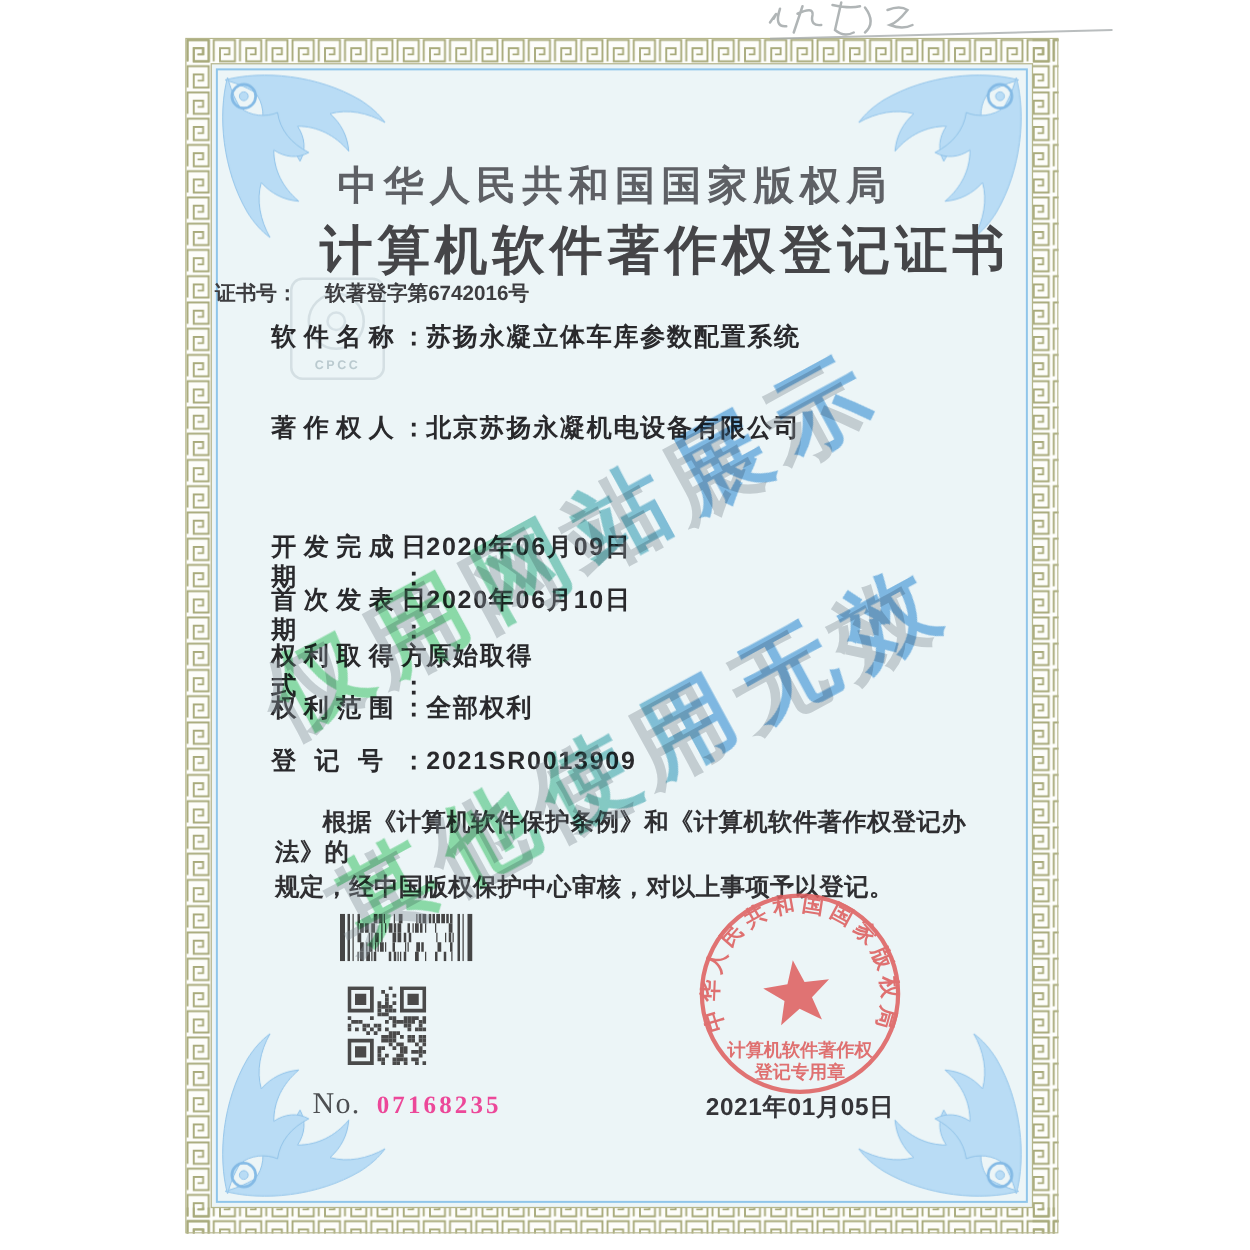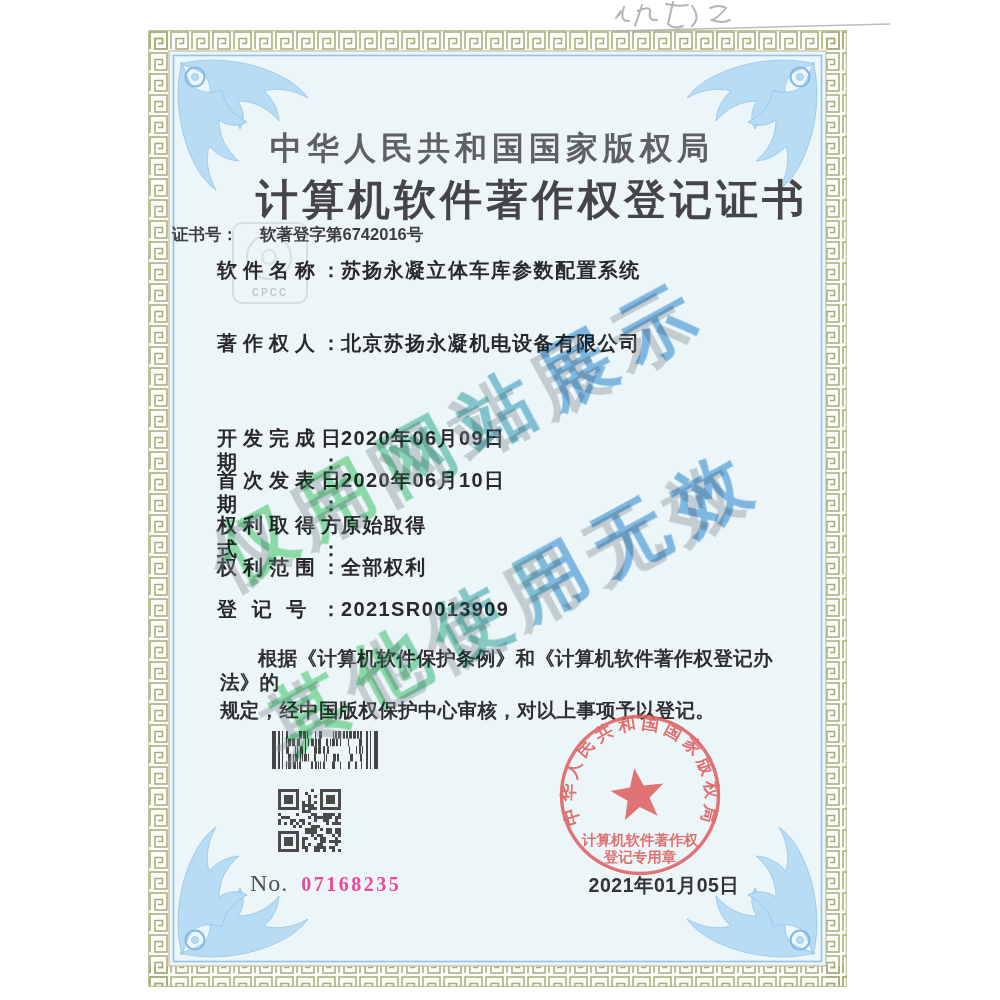--- a/index.html
+++ b/index.html
@@ -35,21 +35,21 @@
   .barcode{position:absolute;left:272px;top:731px;width:106px;height:38px;}
   .qr{position:absolute;left:278px;top:789px;width:63px;height:63px;}
 
   
   .serial{position:absolute;left:250px;top:870px;font-family:"Liberation Serif","DejaVu Serif",serif;}
   .serial .no{font-size:24px;color:#4d4f52;letter-spacing:1px;}
   .serial .num{font-size:20px;color:#ec4899;letter-spacing:2.5px;margin-left:13px;font-weight:600;}
 
   
   .seal-svg{position:absolute;left:556px;top:711px;width:168px;height:168px;opacity:.88;}
-  .seal-date{position:absolute;left:582px;top:872px;width:164px;text-align:center;
+  .seal-date{position:absolute;left:558px;top:872px;width:164px;text-align:center;
     font-size:19.5px;font-weight:700;color:#343438;letter-spacing:0.5px;}
 
   
   .wm,.wm-shadow{position:absolute;width:600px;height:100px;text-align:center;
     font-size:74px;font-weight:900;letter-spacing:17px;line-height:100px;white-space:nowrap;
     pointer-events:none;}
   .wm{mix-blend-mode:multiply;opacity:.92;-webkit-background-clip:text;background-clip:text;color:transparent;}
   .wm-shadow{color:rgba(128,140,147,.38);}
   .wm1,.wm1s{left:165px;top:380px;transform:rotate(-28.5deg);}
   .wm2,.wm2s{left:218px;top:548px;transform:rotate(-28.5deg);}

